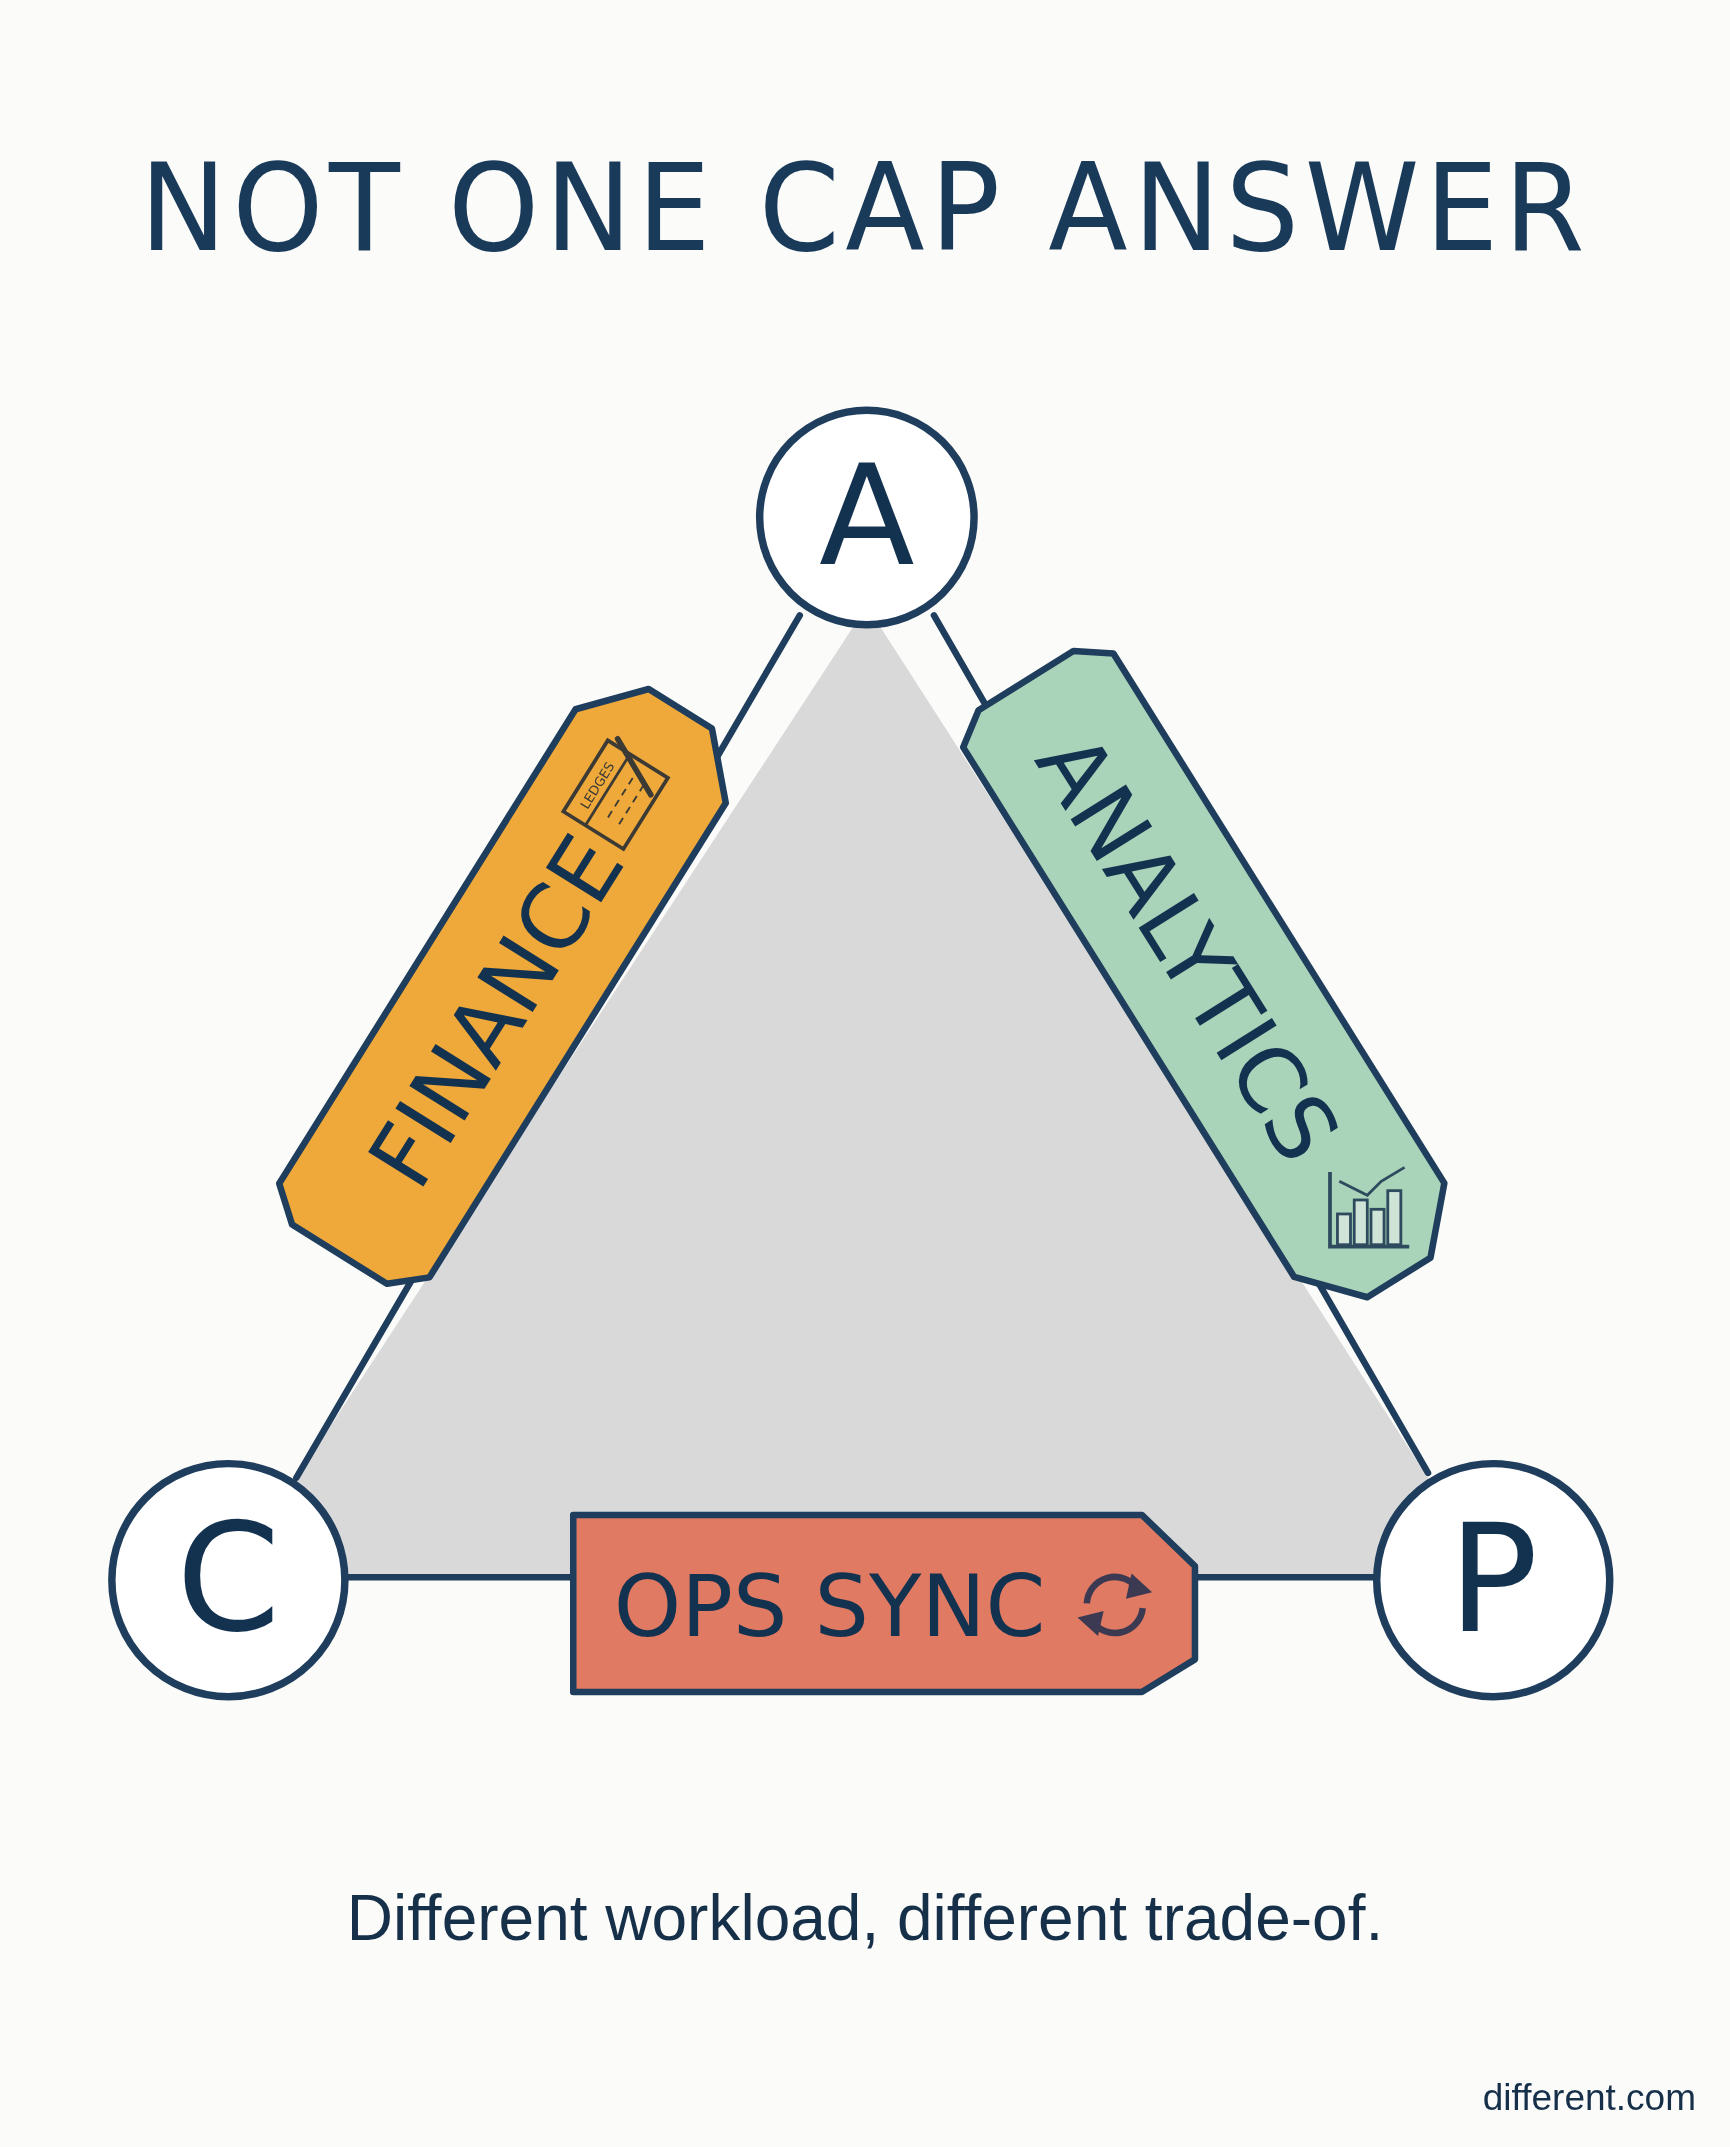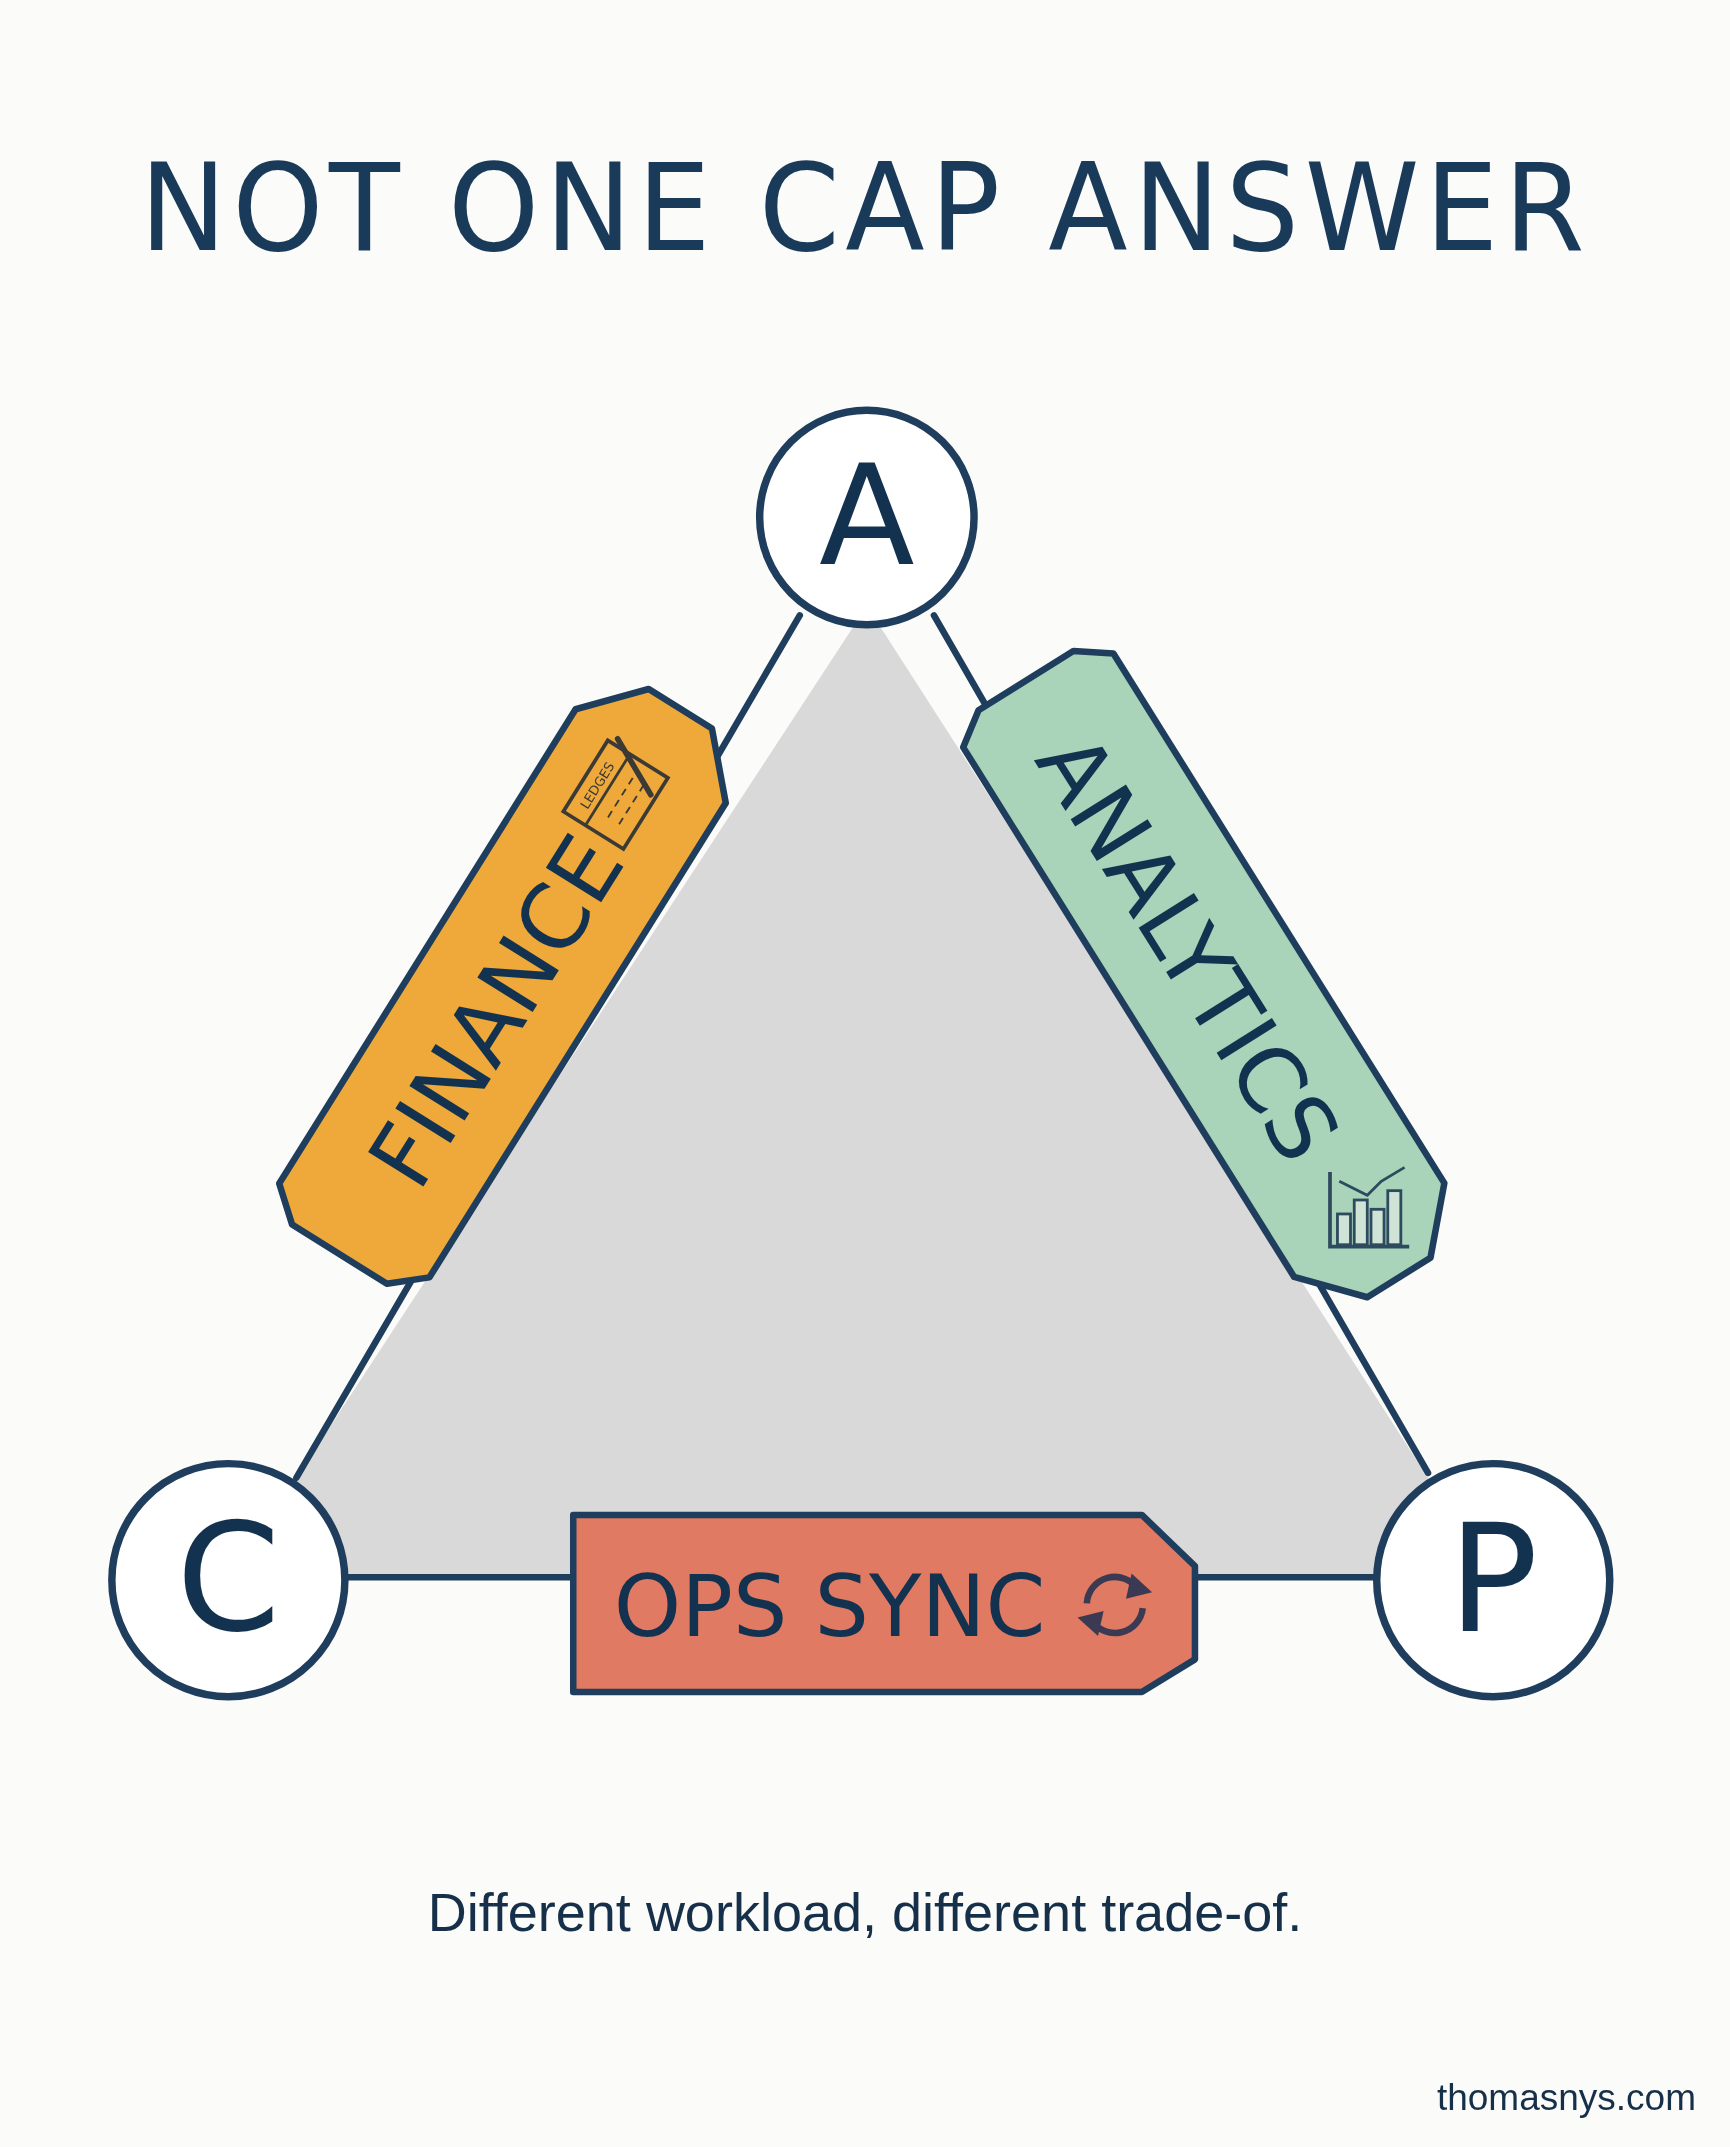--- a/index.html
+++ b/index.html
@@ -11,21 +11,21 @@
   }
   .title {
     position: absolute; left: 0; top: 140px; width: 1730px; text-align: center;
     font-family: "DejaVu Sans", sans-serif; font-weight: normal;
     font-size: 116px; letter-spacing: 5.6px; color: #1a3a5a;
     transform: scaleY(1.05);
   }
   svg.diagram { position: absolute; left: 0; top: 0; }
   .caption {
     position: absolute; left: 0; top: 1881px; width: 1730px; text-align: center;
-    font-family: "Liberation Sans", sans-serif; font-size: 54px; color: #17304a;
+    font-family: "Liberation Sans", sans-serif; font-size: 64px; color: #17304a;
   }
   .footer {
     position: absolute; right: 34px; top: 2077px;
     font-family: "Liberation Sans", sans-serif; font-size: 37px; color: #17304a;
   }
   .svgtext { font-family: "DejaVu Sans", sans-serif; fill: #13324f; }
 </style>
 </head>
 <body>
 
@@ -85,14 +85,14 @@
     <circle cx="245" cy="1695" r="125" fill="#ffffff" stroke="#1f3d5c" stroke-width="8"></circle>
     <text class="svgtext" x="245" y="1748" text-anchor="middle" font-size="160">C</text>
   </g>
   <g>
     <circle cx="1602" cy="1695" r="125" fill="#ffffff" stroke="#1f3d5c" stroke-width="8"></circle>
     <text class="svgtext" x="1602" y="1750" text-anchor="middle" font-size="160">P</text>
   </g>
 </svg>
 
 <div class="caption">Different workload, different trade-of.</div>
-<div class="footer">thomasnys.com</div>
+<div class="footer">different.com</div>
 
 
 </body></html>

